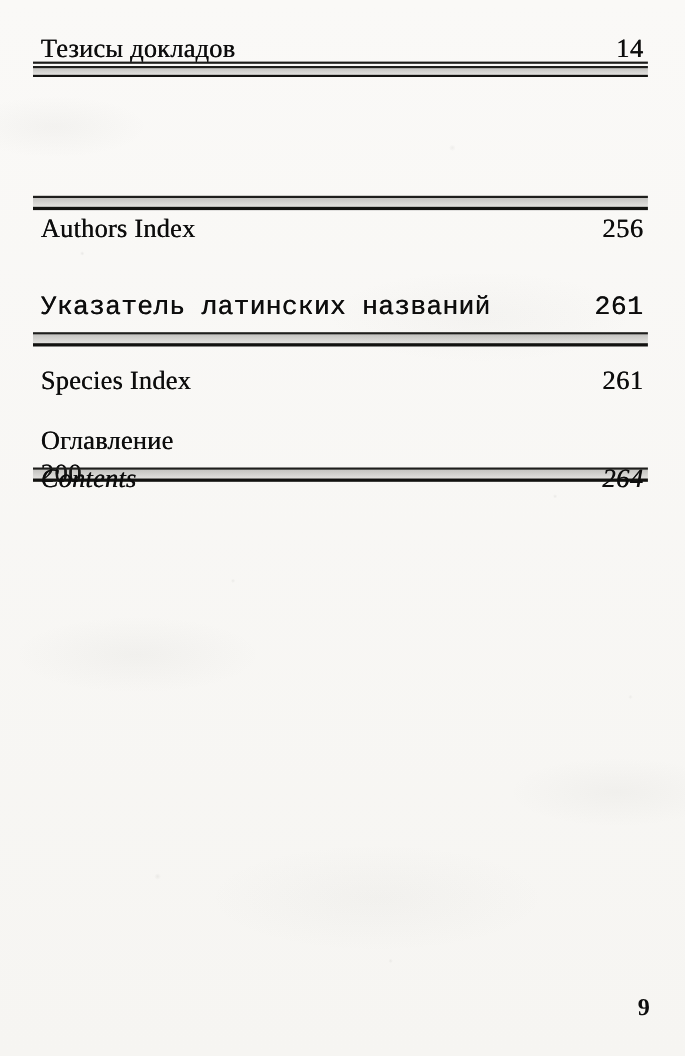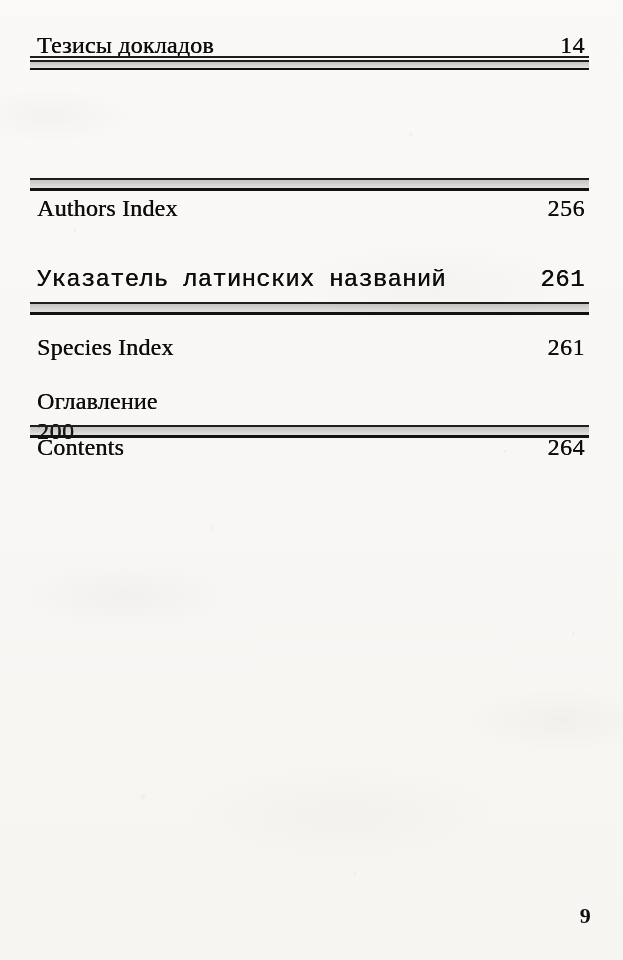--- a/index.html
+++ b/index.html
@@ -56,21 +56,21 @@
   .row .label { letter-spacing: 0.2px; }
   .row .pageno { letter-spacing: 0.5px; }
 
   .r1 { top: 30px; }
   .r2 { top: 73px; }
   .r3 { top: 145px; }
   .r4 { top: 193px; }
   .r5 { top: 265px; font-family: Liberation Mono, monospace; }
   .r6 { top: 332px; }
   .r7 { top: 386px; flex-direction: column; }
-  .r8 { top: 432px; }
+  .r8 { top: 421px; font-style: italic; }
 
   
   .rule-underline {
     position: absolute;
     left: 30px;
     width: 559px;
     height: 2px;
     background: #1c1c1a;
     top: 56px;
   }

